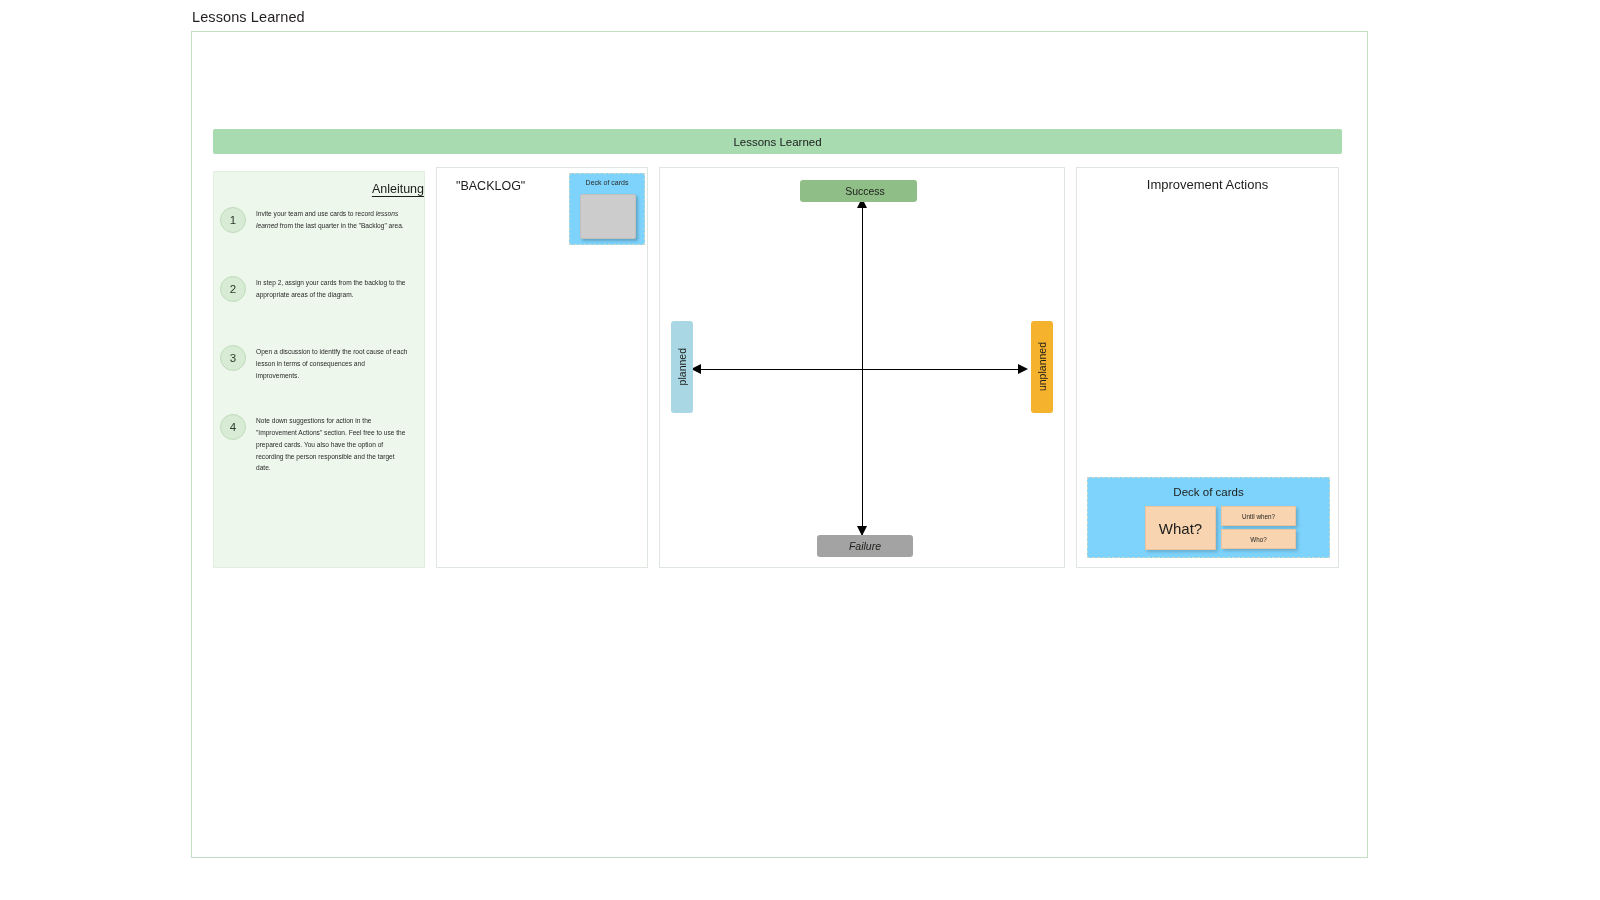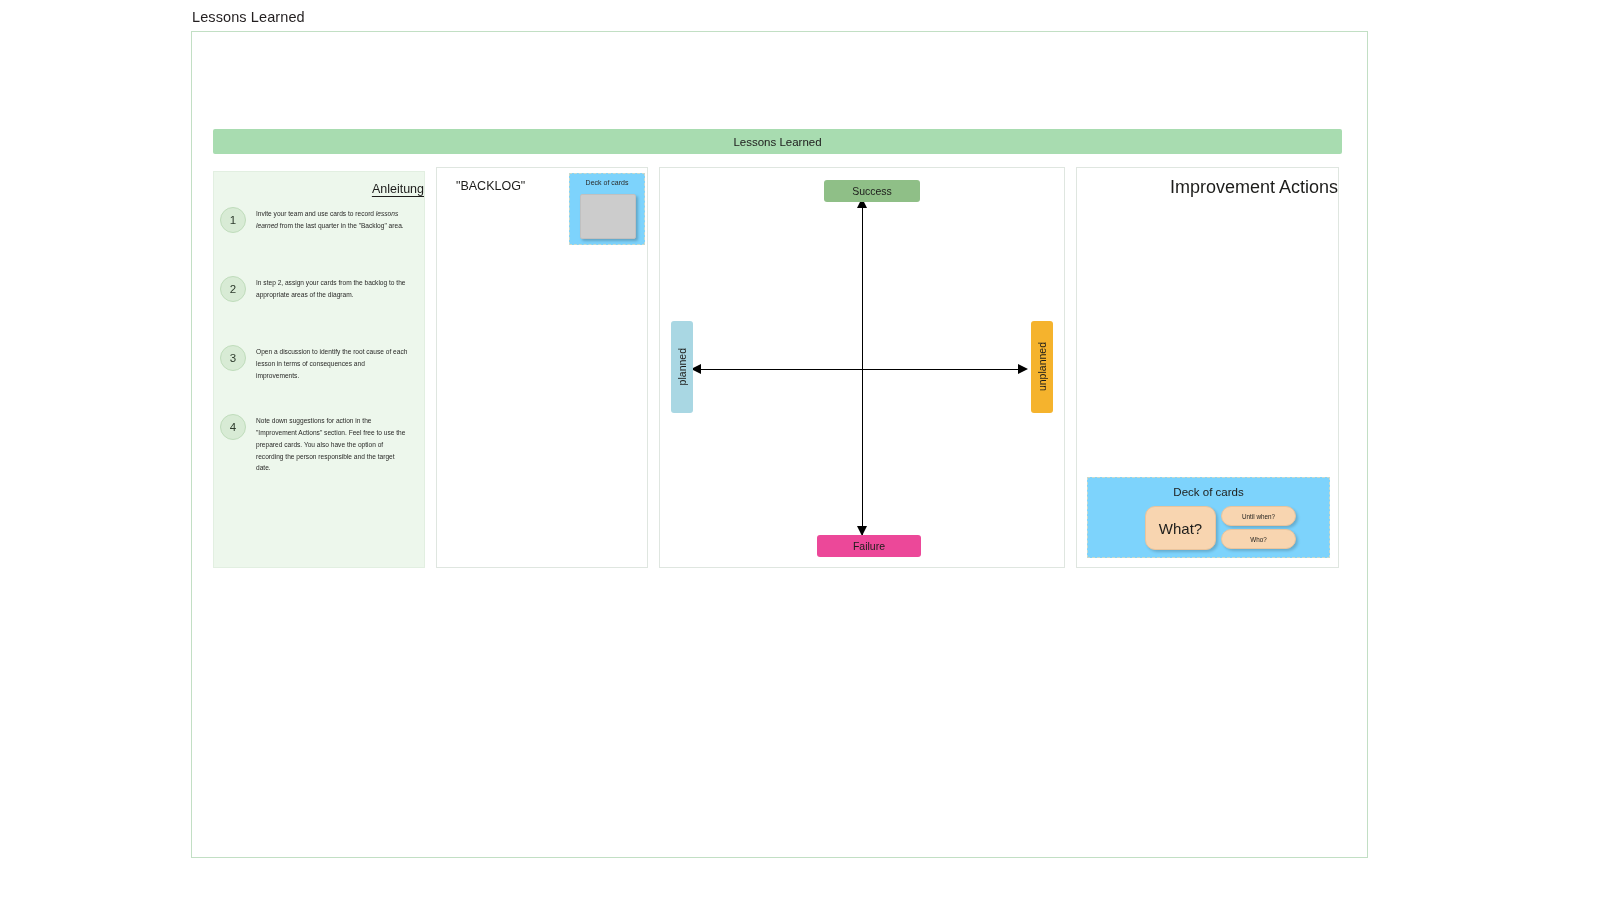--- a/index.html
+++ b/index.html
@@ -229,32 +229,34 @@
   .pole {
     position: absolute;
     display: flex;
     align-items: center;
     justify-content: center;
     border-radius: 3px;
     font-size: 10.5px;
     color: #1d1d1b;
   }
   #pole-success {
-    left: 164px;
+    left: 140px;
     top: 12px;
-    width: 96px;
+    width: 104px;
     height: 22px;
     background: #8fbf87;
+    padding-left: 13px;
   }
   #pole-failure {
     left: 157px;
     top: 367px;
-    width: 104px;
+    width: 96px;
     height: 22px;
-    background: #ec4899;
+    background: #a3a3a3;
+    font-style: italic;
   }
   #pole-planned {
     left: 11px;
     top: 153px;
     width: 22px;
     height: 92px;
     background: #a9d7e3;
   }
   #pole-unplanned {
     left: 371px;
@@ -274,22 +276,22 @@
     left: 1076px;
     top: 167px;
     width: 263px;
     height: 401px;
   }
   .improvement-title {
     position: absolute;
     left: 0;
     right: 0;
     top: 9px;
-    text-align: right;
-    font-size: 18px;
+    text-align: center;
+    font-size: 13px;
     color: #1d1d1b;
   }
   #improvement-deck {
     left: 10px;
     top: 309px;
     width: 243px;
     height: 81px;
   }
   .deck-label-big {
     position: absolute;
@@ -298,21 +300,21 @@
     top: 8px;
     text-align: center;
     font-size: 11.5px;
     color: #1d1d1b;
   }
   .card-peach {
     position: absolute;
     box-sizing: border-box;
     background: #f8d5b0;
     border: 1px solid #e9c49d;
-    border-radius: 10px;
+    border-radius: 0;
     display: flex;
     align-items: center;
     justify-content: center;
     color: #1d1d1b;
     box-shadow: 2px 2px 3px rgba(0,0,0,0.18);
   }
   #card-what {
     left: 57px;
     top: 28px;
     width: 71px;

